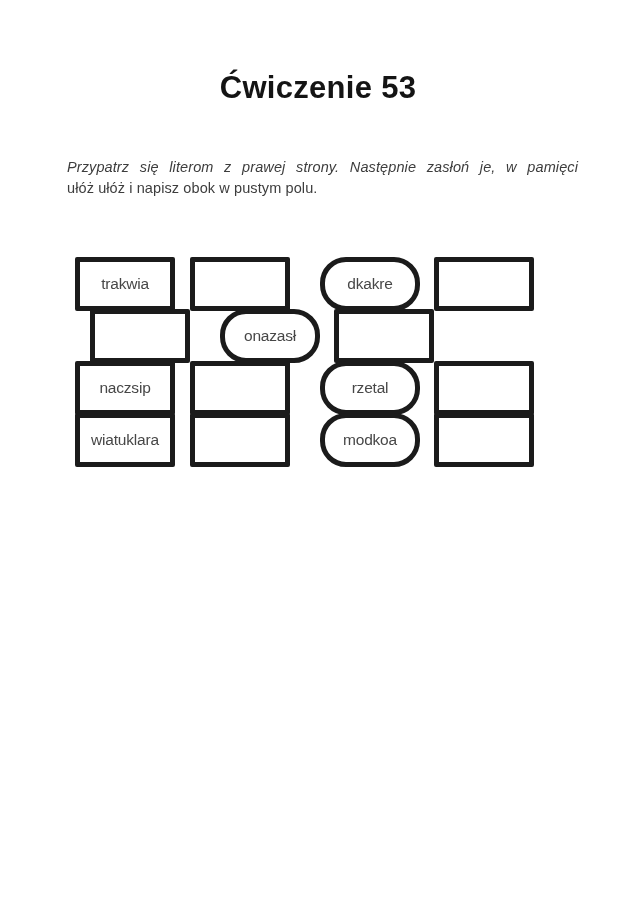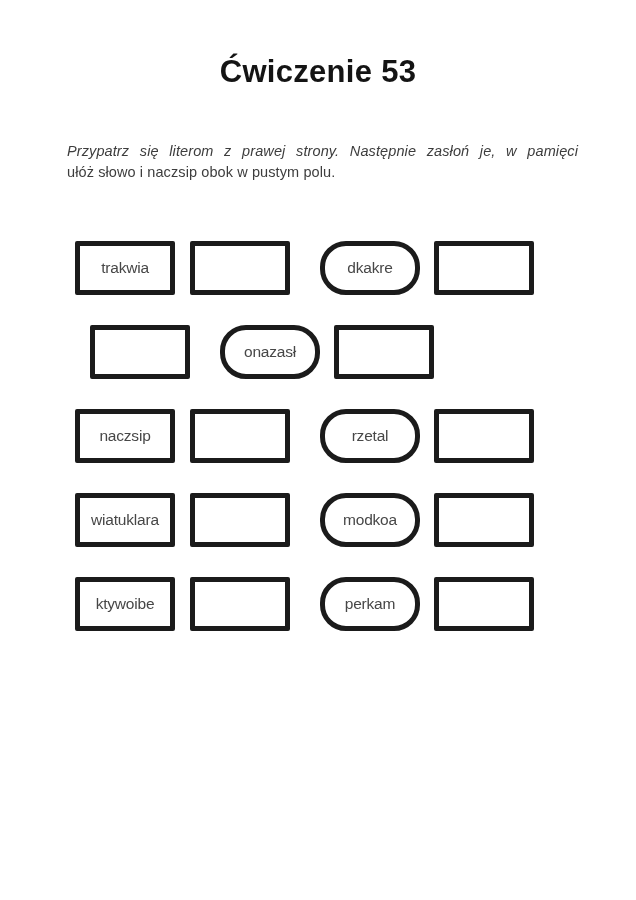--- a/index.html
+++ b/index.html
@@ -13,21 +13,21 @@
     font-family: "Liberation Sans", sans-serif;
     position: relative;
     overflow: hidden;
   }
   .page {
     width: 636px;
     height: 900px;
     background: #ffffff;
   }
   .title {
-    margin: 0;
+    margin: 16px;
     padding-top: 54px;
     height: 42px;
     text-align: center;
     font-size: 31px;
     font-weight: 700;
     letter-spacing: 0.3px;
     color: #141414;
   }
   .instructions {
     margin: 45px 0 0 67px;
@@ -45,21 +45,21 @@
   .instructions .l2 {
     text-align: left;
   }
   .grid {
     margin-top: 58px;
   }
   .row {
     display: flex;
     margin-left: 75px;
     height: 48px;
-    margin-bottom: 36px;
+    margin-bottom: 4px;
   }
   .box {
     box-sizing: border-box;
     width: 100px;
     height: 54px;
     border: 5px solid #1b1b1b;
     border-radius: 2px;
     background: #ffffff;
     display: flex;
     align-items: center;
@@ -77,21 +77,21 @@
 </style>
 </head>
 <body>
 
 <div class="page">
 
   <h1 class="title">Ćwiczenie 53</h1>
 
   <div class="instructions">
     <div class="l1">Przypatrz się literom z prawej strony. Następnie zasłoń je,  w pamięci</div>
-    <div class="l2">ułóż słowo i naczsip obok w pustym polu.</div>
+    <div class="l2">ułóż ułóż i napisz obok w pustym polu.</div>
   </div>
 
   <div class="grid">
 
     <div class="row">
       <div class="box word">
           <span class="w">trakwia</span>
         </div>
       <div class="box blank g1"></div>
       <div class="box word g2">
@@ -126,25 +126,15 @@
         </div>
       <div class="box blank g1"></div>
       <div class="box word g2">
           <span class="w">modkoa</span>
         </div>
       <div class="box blank g3"></div>
     </div>
 
 
 
-    <div class="row">
-      <div class="box word">
-          <span class="w">ktywoibe</span>
-        </div>
-      <div class="box blank g1"></div>
-      <div class="box word g2">
-          <span class="w">perkam</span>
-        </div>
-      <div class="box blank g3"></div>
-    </div>
 
   </div>
 </div>
 
 </body></html>

